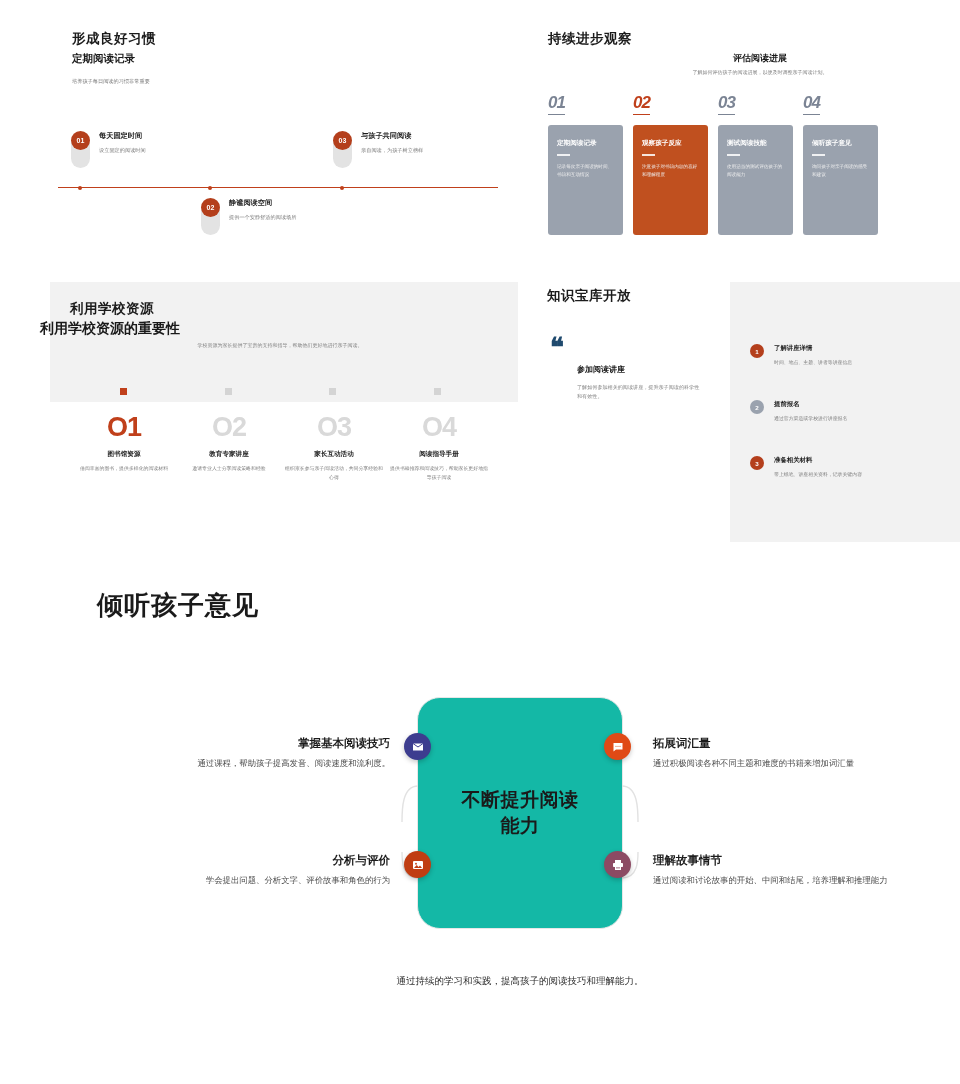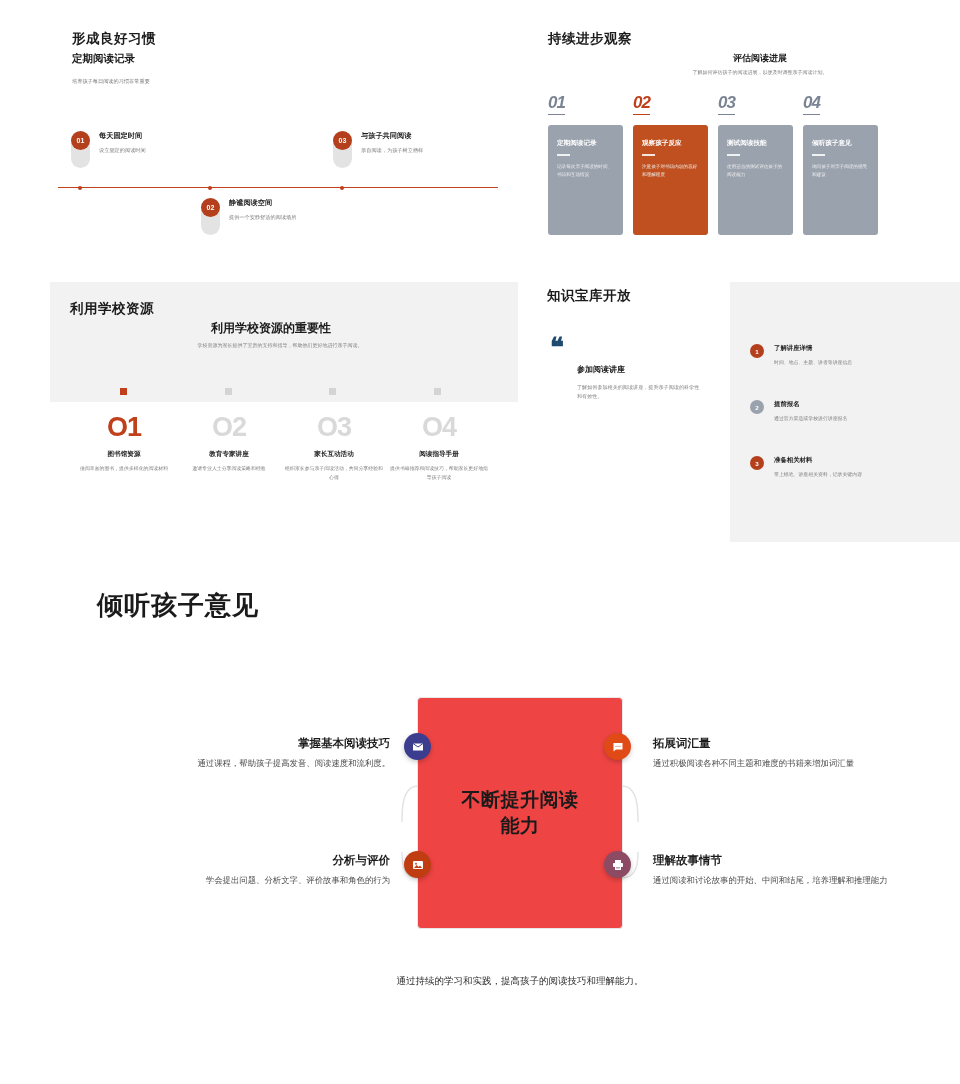--- a/index.html
+++ b/index.html
@@ -44,21 +44,21 @@
   .step-card { margin-top: 10px; height: 110px; border-radius: 3px; background: #9aa2ae; padding: 14px 9px 0 9px; }
   .step.active .step-card { background: #c0501f; }
   .step-card .t { font-size: 6.6px; font-weight: bold; color: #ffffff; }
   .step-card .rule { width: 13px; height: 1.6px; background: rgba(255,255,255,.85); margin: 6px 0 7px 0; }
   .step-card .d { font-size: 4.6px; color: #f0f0f0; line-height: 1.75; }
 
   
   #blk-school { position: absolute; left: 0; top: 272px; width: 480px; height: 270px; }
   .grey-band { position: absolute; left: 10px; top: 10px; width: 468px; height: 120px; background: #f2f2f2; }
   #blk-school .hdr { position: absolute; left: 30px; top: 28px; }
-  #blk-school .ctr-h { position: absolute; left: 0; right: 18px; top: 48px; text-align: center; font-size: 12px; font-weight: bold; }
+  #blk-school .ctr-h { position: absolute; left: 0; right: 18px; top: 48px; text-align: left; font-size: 14px; font-weight: bold; }
   #blk-school .ctr-s { position: absolute; left: 60px; right: 60px; top: 70px; text-align: center; font-size: 5px; color: #808080; }
   .tick-row { position: absolute; left: 0; top: 116px; width: 480px; }
   .tick { position: absolute; width: 7px; height: 7px; background: #d4d4d4; }
   .tick.on { background: #c0401b; }
   .oitem { position: absolute; width: 110px; text-align: center; }
   .oitem .onum { font-size: 27px; font-weight: bold; color: #d9d9d9; letter-spacing: -1px; line-height: 1; }
   .oitem.on .onum { color: #c0401b; }
   .oitem .ot { font-size: 6.6px; font-weight: bold; color: #1c1c1c; margin-top: 9px; }
   .oitem .od { font-size: 4.9px; color: #7e7e7e; line-height: 1.75; margin-top: 6px; padding: 0 6px; }
 
@@ -75,21 +75,21 @@
   .k-badge { position: absolute; left: 0; top: 0; width: 14px; height: 14px; border-radius: 50%;
              color: #fff; font-size: 6.2px; font-weight: bold; display: flex; align-items: center; justify-content: center; }
   .k-txt { margin-left: 24px; }
   .k-txt .t { font-size: 6.4px; font-weight: bold; color: #1c1c1c; }
   .k-txt .d { font-size: 4.9px; color: #7e7e7e; margin-top: 6px; }
 
   
   #blk-skills { position: absolute; left: 0; top: 560px; width: 960px; height: 460px; }
   #blk-skills .big-title { position: absolute; left: 57px; top: 28px; font-size: 26px; font-weight: bold; letter-spacing: 1px; }
   .core-box { position: absolute; left: 377px; top: 697px; width: 206px; height: 232px;
-              border: 1.2px solid #e7e7e7; border-radius: 4px; background: #ef4444;
+              border: 1.2px solid #e7e7e7; border-radius: 23px; background: #14b8a6;
               display: flex; align-items: center; justify-content: center; }
   .core-box .ct { font-size: 19px; font-weight: bold; text-align: center; line-height: 1.35; letter-spacing: .5px; }
   .sk-bubble { position: absolute; width: 27px; height: 27px; border-radius: 50%;
                display: flex; align-items: center; justify-content: center;
                box-shadow: 0 2px 5px rgba(0,0,0,.22); z-index: 4; }
   .sk-bubble svg { width: 12px; height: 12px; fill: #fff; }
   .sk-text { position: absolute; width: 250px; }
   .sk-text .t { font-size: 11.5px; font-weight: bold; color: #1c1c1c; }
   .sk-text .d { font-size: 8.4px; color: #4b4b4b; line-height: 1.6; margin-top: 6px; }
   .sk-text.right-al { text-align: right; }

